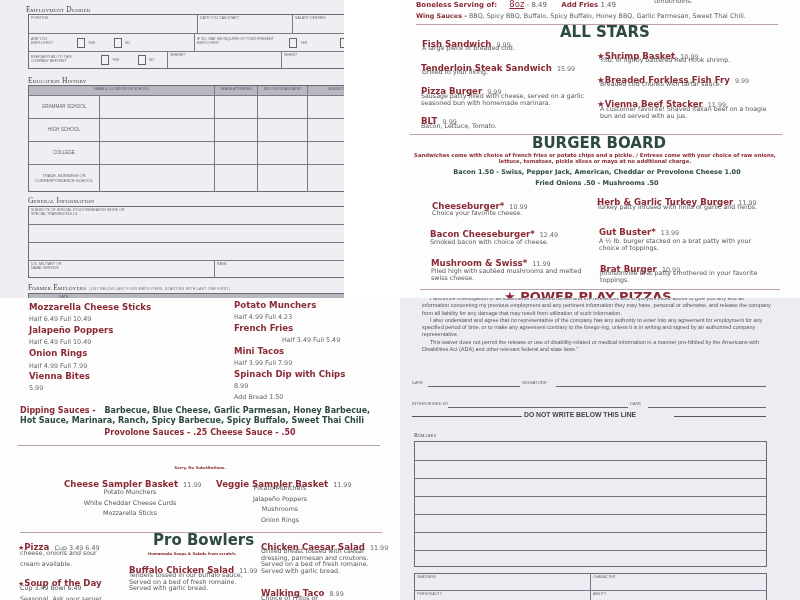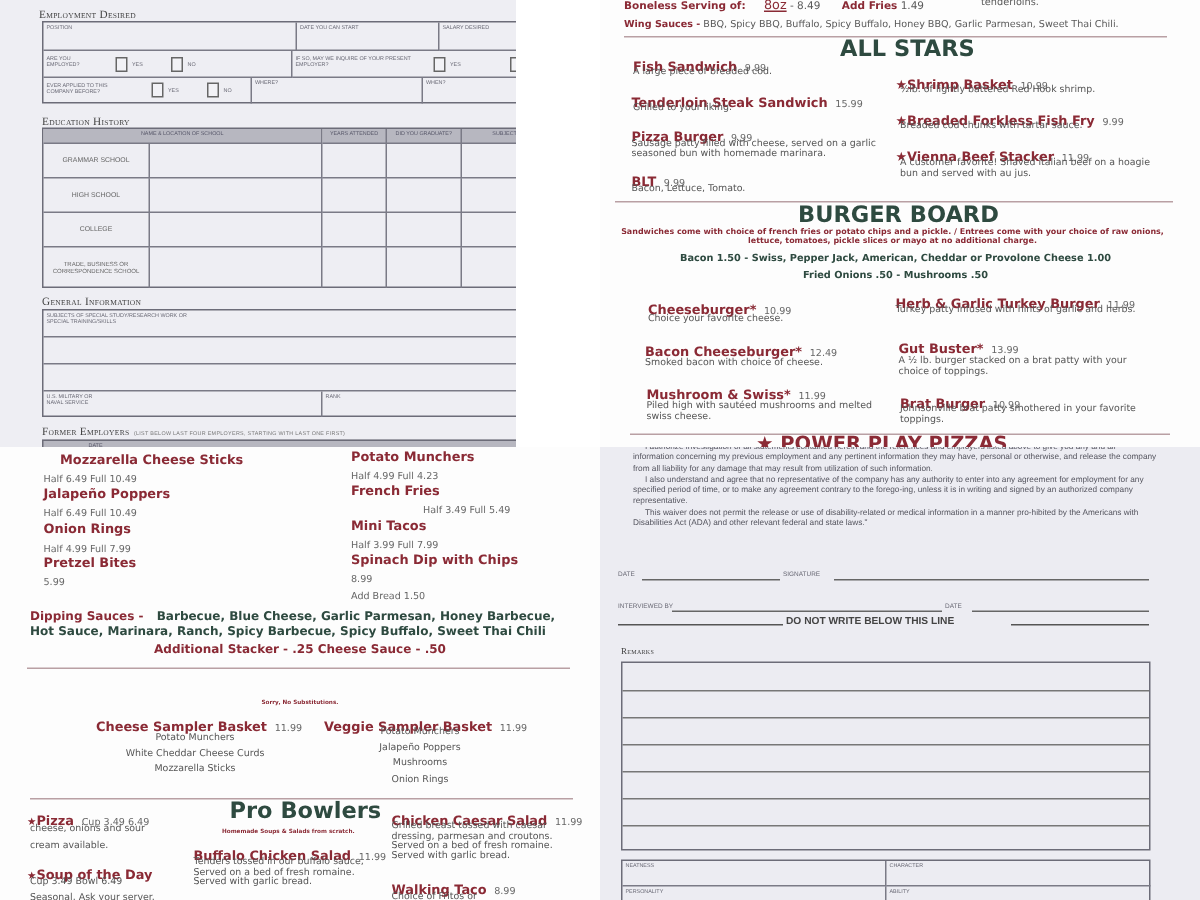--- a/index.html
+++ b/index.html
@@ -173,45 +173,45 @@
   <div class="m-abs idesc" style="left:199px;top:238px;width:160px;white-space:normal;">A ½ lb. burger stacked on a brat patty with your choice of toppings.</div>
   <div class="m-abs" style="left:200px;top:257px;"><span class="iname">Brat Burger</span> <span class="iprice">10.99</span></div>
   <div class="m-abs idesc" style="left:200px;top:270px;width:160px;white-space:normal;">Johnsonville brat patty smothered in your favorite toppings.</div>
 
   <div class="rule" style="left:20px;top:289px;width:360px;"></div>
   <div class="m-abs red" style="left:104px;top:289px;font-size:13px;font-weight:bold;">★ POWER PLAY PIZZAS</div>
 </div>
 
 <div class="quad menu" id="q-menu-bottom">
 
-  <div class="m-abs iname" style="left:40px;top:4px;">Mozzarella Cheese Sticks</div>
+  <div class="m-abs iname" style="left:29px;top:4px;">Mozzarella Cheese Sticks</div>
   <div class="m-abs iprice" style="left:29px;top:17px;">Half 6.49  Full 10.49</div>
   <div class="m-abs iname" style="left:29px;top:27px;">Jalapeño Poppers</div>
   <div class="m-abs iprice" style="left:29px;top:40px;">Half 6.49  Full 10.49</div>
   <div class="m-abs iname" style="left:29px;top:50px;">Onion Rings</div>
   <div class="m-abs iprice" style="left:29px;top:64px;">Half 4.99  Full 7.99</div>
-  <div class="m-abs iname" style="left:29px;top:73px;">Pretzel Bites</div>
+  <div class="m-abs iname" style="left:29px;top:73px;">Vienna Bites</div>
   <div class="m-abs iprice" style="left:29px;top:86px;">5.99</div>
 
   <div class="m-abs iname" style="left:234px;top:2px;">Potato Munchers</div>
   <div class="m-abs iprice" style="left:234px;top:15px;">Half 4.99  Full 4.23</div>
   <div class="m-abs iname" style="left:234px;top:25px;">French Fries</div>
   <div class="m-abs iprice" style="left:234px;top:38px;margin-left:48px;">Half 3.49 Full 5.49</div>
   <div class="m-abs iname" style="left:234px;top:48px;">Mini Tacos</div>
   <div class="m-abs iprice" style="left:234px;top:61px;">Half 3.99  Full 7.99</div>
   <div class="m-abs iname" style="left:234px;top:71px;">Spinach Dip with Chips</div>
   <div class="m-abs iprice" style="left:234px;top:84px;">8.99</div>
   <div class="m-abs iprice" style="left:234px;top:95px;">Add Bread 1.50</div>
 
   <div class="m-abs" style="left:20px;top:108px;font-size:8px;font-weight:bold;">
     <span class="red">Dipping Sauces -</span>
     <span class="green" style="margin-left:6px;">Barbecue,  Blue Cheese,   Garlic Parmesan, Honey Barbecue,</span>
   </div>
   <div class="m-abs green" style="left:20px;top:118px;font-size:8px;font-weight:bold;">Hot Sauce, Marinara,  Ranch,  Spicy Barbecue,  Spicy Buffalo, Sweet Thai Chili</div>
-  <div class="m-abs red" style="left:0;top:130px;width:400px;text-align:center;font-size:8px;font-weight:bold;">Additional Stacker - .25  Cheese Sauce - .50</div>
+  <div class="m-abs red" style="left:0;top:130px;width:400px;text-align:center;font-size:8px;font-weight:bold;">Provolone Sauces - .25  Cheese Sauce - .50</div>
   <div class="rule" style="left:18px;top:147px;width:362px;"></div>
 
   <div class="m-abs red" style="left:0;top:167px;width:400px;text-align:center;font-size:3.8px;font-weight:bold;">Sorry, No Substitutions.</div>
 
   <div class="m-abs" style="left:64px;top:174px;"><span class="iname">Cheese Sampler Basket</span> <span class="iprice">11.99</span></div>
   <div class="m-abs idesc" style="left:60px;top:189px;width:140px;text-align:center;line-height:10.7px;white-space:normal;">
     <div>Potato Munchers</div>
     <div>White Cheddar Cheese Curds</div>
     <div>Mozzarella Sticks</div>
   </div>

